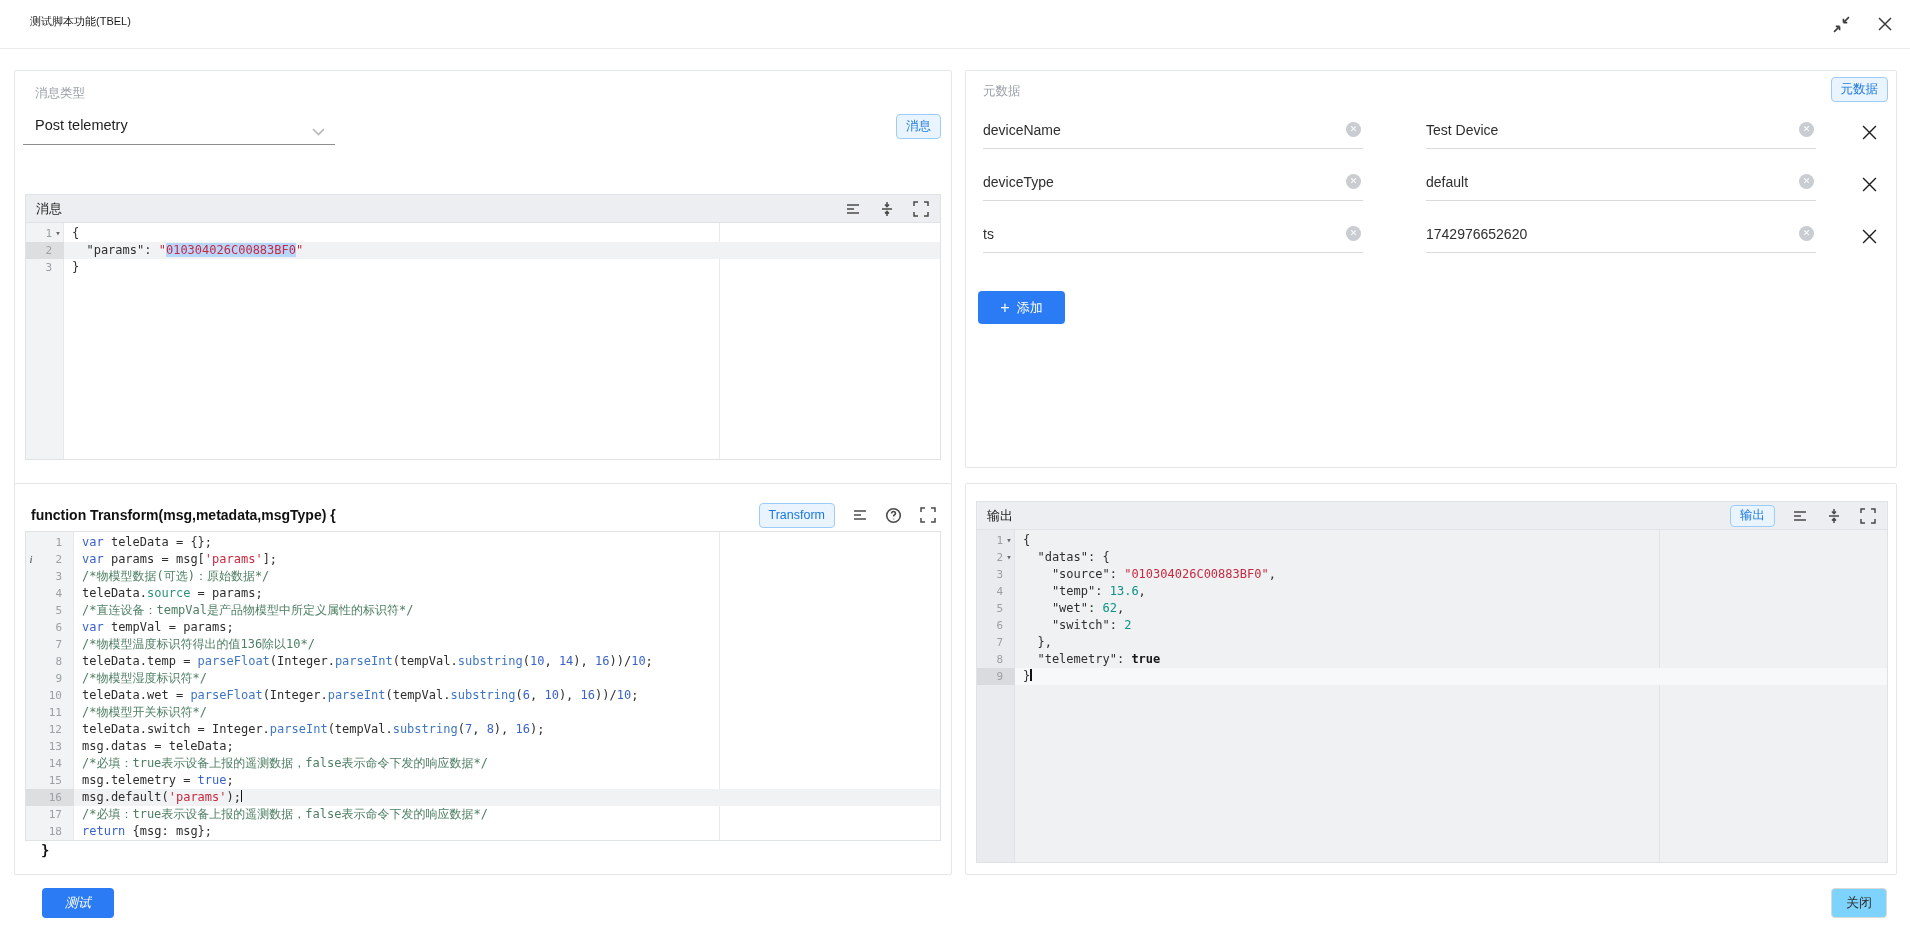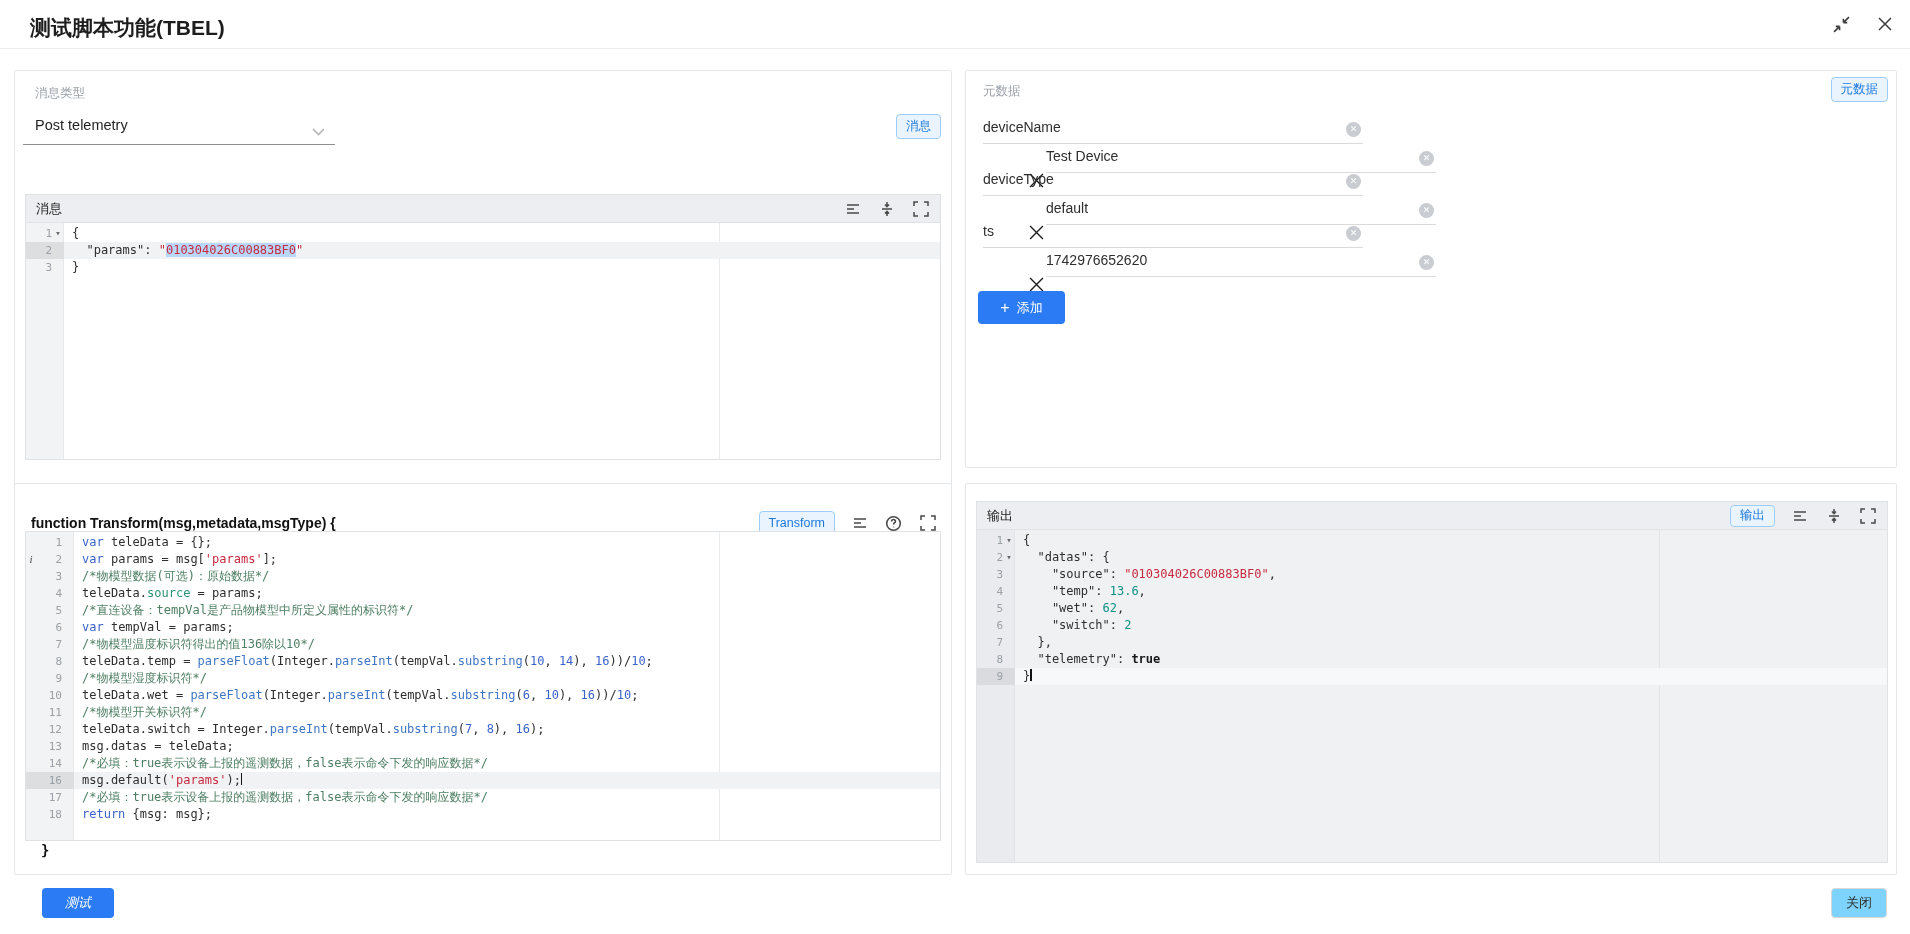--- a/index.html
+++ b/index.html
@@ -2,21 +2,21 @@
 <html><head>
 <meta charset="utf-8">
 <style>
   * { margin:0; padding:0; box-sizing:border-box; }
   html,body { width:1910px; height:934px; background:#fff; overflow:hidden;
     font-family:"Liberation Sans","DejaVu Sans",sans-serif; }
 
   
   .dlg-header { position:absolute; left:0; top:0; width:1910px; height:49px;
     border-bottom:1px solid #ebebeb; background:#fff; }
-  .dlg-title { position:absolute; left:30px; top:14px; font-size:21px; font-weight:700; color:#1d1d1d;text-align:right; }
+  .dlg-title { position:absolute; left:30px; top:14px; font-size:11px; font-weight:400; color:#1d1d1d;text-align:right; }
   .dlg-actions { position:absolute; right:14px; top:13px; display:flex; gap:22px; }
   .icon-btn { width:22px; height:22px; display:flex; align-items:center; justify-content:center;
     background:none; border:none; cursor:pointer; color:#3c3c3c; }
   .icon-btn svg { stroke:#3c3c3c; fill:none; stroke-width:1.5; }
 
   
   .panel { position:absolute; background:#fff; border:1px solid #e4e7ea; border-radius:2px; }
   .panel-tl { left:14px;  top:70px;  width:938px; height:480px; }
   .panel-tr { left:965px; top:70px;  width:932px; height:398px; }
   .panel-bl { left:14px;  top:483px; width:938px; height:392px; }
@@ -72,32 +72,32 @@
   .tok-n { color:#3a63c9; }
   .tok-s { color:#c9293f; }
   .tok-c { color:#4e7f63; }
   .tok-prop { color:#2a9178; }
   .tok-t { color:#0d9184; }
   .tok-b { color:#171717; font-weight:700; }
   .sel { background:#b7d7fd; }
   .cursor { display:inline-block; width:1.5px; height:12px; background:#111; vertical-align:-1px; }
 
   
-  .tf-head { position:absolute; left:0; top:16px; width:100%; height:46px; display:flex;
+  .tf-head { position:absolute; left:0; top:8px; width:100%; height:46px; display:flex;
     align-items:center; padding:0 14px 0 16px; }
   .tf-title { font-size:14px; font-weight:700; color:#111; }
   .tf-head .spacer { flex:1; }
   .tf-head .icon-btn { width:19px; height:19px; margin-left:15px; }
   .tf-head .icon-btn svg { stroke:#4a4a4a; stroke-width:1.5; }
   .tf-footer { position:absolute; left:26px; top:358px; font-size:14px; font-weight:700; color:#111;
     font-family:"DejaVu Sans Mono","Liberation Mono",monospace; }
 
   
   .md-rows { position:absolute; left:17px; top:44px; width:898px; }
-  .md-row { display:flex; align-items:flex-start; height:34px; margin-bottom:18px;flex-direction:column; }
+  .md-row { display:flex; align-items:center; height:34px; margin-bottom:18px; }
   .md-field { position:relative; height:34px; }
   .md-field.key { width:380px; }
   .md-field.val { width:390px; margin-left:63px; }
   .md-field input { width:100%; height:100%; border:none; outline:none;
     border-bottom:1px solid #dadada; padding:4px 24px 8px 0;
     font-size:14px; color:#2e2e2e; background:transparent;
     font-family:"Liberation Sans","DejaVu Sans",sans-serif; }
   .clear-ic { position:absolute; right:2px; top:7px; width:15px; height:15px; border-radius:50%;
     background:#c9ccd0; color:#fff; font-size:9px; line-height:15px; text-align:center; cursor:pointer; }
   .md-del { margin-left:42px; width:22px; height:22px; background:none; border:none; cursor:pointer;
@@ -252,20 +252,21 @@
         <div class="ln"><span class="gut"><span class="ginfo"></span><span class="gnum">5</span><span class="gfold"></span></span><span class="codeln"><span class="tok-c">/*直连设备：tempVal是产品物模型中所定义属性的标识符*/</span></span></div>
         <div class="ln"><span class="gut"><span class="ginfo"></span><span class="gnum">6</span><span class="gfold"></span></span><span class="codeln"><span class="tok-k">var</span><span class="tok-p"> tempVal = params;</span></span></div>
         <div class="ln"><span class="gut"><span class="ginfo"></span><span class="gnum">7</span><span class="gfold"></span></span><span class="codeln"><span class="tok-c">/*物模型温度标识符得出的值136除以10*/</span></span></div>
         <div class="ln"><span class="gut"><span class="ginfo"></span><span class="gnum">8</span><span class="gfold"></span></span><span class="codeln"><span class="tok-p">teleData.temp = </span><span class="tok-f">parseFloat</span><span class="tok-p">(Integer.</span><span class="tok-f">parseInt</span><span class="tok-p">(tempVal.</span><span class="tok-f">substring</span><span class="tok-p">(</span><span class="tok-n">10</span><span class="tok-p">, </span><span class="tok-n">14</span><span class="tok-p">), </span><span class="tok-n">16</span><span class="tok-p">))/</span><span class="tok-n">10</span><span class="tok-p">;</span></span></div>
         <div class="ln"><span class="gut"><span class="ginfo"></span><span class="gnum">9</span><span class="gfold"></span></span><span class="codeln"><span class="tok-c">/*物模型湿度标识符*/</span></span></div>
         <div class="ln"><span class="gut"><span class="ginfo"></span><span class="gnum">10</span><span class="gfold"></span></span><span class="codeln"><span class="tok-p">teleData.wet = </span><span class="tok-f">parseFloat</span><span class="tok-p">(Integer.</span><span class="tok-f">parseInt</span><span class="tok-p">(tempVal.</span><span class="tok-f">substring</span><span class="tok-p">(</span><span class="tok-n">6</span><span class="tok-p">, </span><span class="tok-n">10</span><span class="tok-p">), </span><span class="tok-n">16</span><span class="tok-p">))/</span><span class="tok-n">10</span><span class="tok-p">;</span></span></div>
         <div class="ln"><span class="gut"><span class="ginfo"></span><span class="gnum">11</span><span class="gfold"></span></span><span class="codeln"><span class="tok-c">/*物模型开关标识符*/</span></span></div>
         <div class="ln"><span class="gut"><span class="ginfo"></span><span class="gnum">12</span><span class="gfold"></span></span><span class="codeln"><span class="tok-p">teleData.switch = Integer.</span><span class="tok-f">parseInt</span><span class="tok-p">(tempVal.</span><span class="tok-f">substring</span><span class="tok-p">(</span><span class="tok-n">7</span><span class="tok-p">, </span><span class="tok-n">8</span><span class="tok-p">), </span><span class="tok-n">16</span><span class="tok-p">);</span></span></div>
         <div class="ln"><span class="gut"><span class="ginfo"></span><span class="gnum">13</span><span class="gfold"></span></span><span class="codeln"><span class="tok-p">msg.datas = teleData;</span></span></div>
         <div class="ln"><span class="gut"><span class="ginfo"></span><span class="gnum">14</span><span class="gfold"></span></span><span class="codeln"><span class="tok-c">/*必填：true表示设备上报的遥测数据，false表示命令下发的响应数据*/</span></span></div>
+        <div class="ln"><span class="gut"><span class="ginfo"></span><span class="gnum">15</span><span class="gfold"></span></span><span class="codeln"><span class="tok-p">msg.telemetry = </span><span class="tok-k">true</span><span class="tok-p">;</span></span></div>
         <div class="ln active"><span class="gut"><span class="ginfo"></span><span class="gnum">16</span><span class="gfold"></span></span><span class="codeln"><span class="tok-p">msg.default(</span><span class="tok-s">'params'</span><span class="tok-p">);</span><span class="cursor"></span></span></div>
         <div class="ln"><span class="gut"><span class="ginfo"></span><span class="gnum">17</span><span class="gfold"></span></span><span class="codeln"><span class="tok-c">/*必填：true表示设备上报的遥测数据，false表示命令下发的响应数据*/</span></span></div>
         <div class="ln"><span class="gut"><span class="ginfo"></span><span class="gnum">18</span><span class="gfold"></span></span><span class="codeln"><span class="tok-k">return</span><span class="tok-p"> {msg: msg};</span></span></div>
       </div>
   </div>
 
   <div class="tf-footer">}</div>
 </div>
 
 <div class="panel panel-br">

